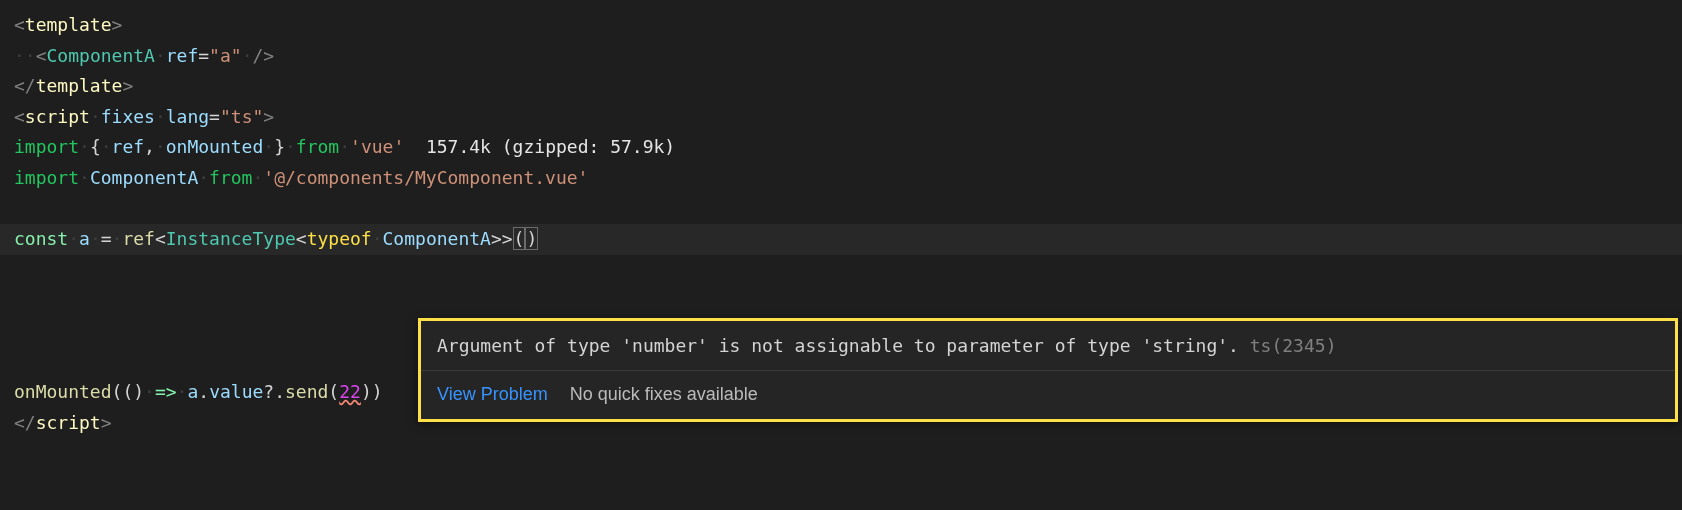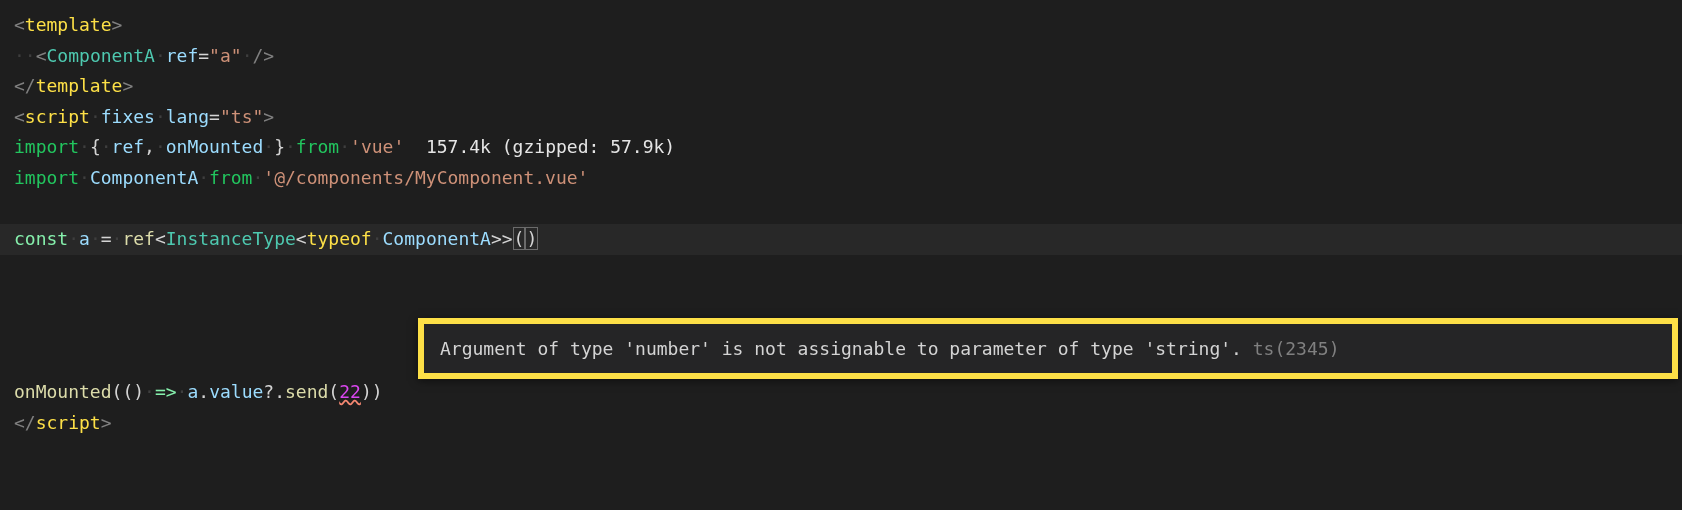--- a/index.html
+++ b/index.html
@@ -9,21 +9,21 @@
     font-size: 18px;
     line-height: 1.7;
     color: #d4d4d4;
     width: 1682px;
     height: 510px;
     overflow: hidden;
     padding: 10px 0 0 14px;
   }
   .line { white-space: pre; }
   .punct { color: #808080; }
-  .tag-name { color: #fde047; margin-top: 21px; }
+  .tag-name { color: #fef9c3; margin-top: 21px; }
   .attr-name { color: #9cdcfe; }
   .keyword { color: #22c55e; }
   .const-kw { color: #86efac; }
   .func { color: #dcdcaa; }
   .ident { color: #9cdcfe; }
   .type { color: #4ec9b0; }
   .string { color: #ce9178; }
   .number { color: #d946ef; }
   .size-hint { color: #e5e5e5; }
   .typeof-kw { color: #fde047; }
@@ -40,21 +40,21 @@
     border: 1px solid #6b6b6b;
     padding: 0 0px;
   }
 
   .tooltip {
     position: absolute;
     top: 318px;
     left: 418px;
     width: 1260px;
     background: #252526;
-    border: 6px solid #fde047;
+    border: 3px solid #fde047;
     box-shadow: 0 2px 8px rgba(0,0,0,0.5);
   }
   .tooltip-row1 {
     padding: 10px 16px 8px 16px;
     color: #d4d4d4;
     font-family: 'Menlo', 'Monaco', 'Consolas', monospace;
     white-space: pre;
   }
   .tooltip-row1 .errcode { color: #808080; }
   .tooltip-row2 {
@@ -93,13 +93,14 @@
 <div class="line">&nbsp;</div>
 <div class="line">&nbsp;</div>
 <div class="line">&nbsp;</div>
 
 <div class="line"><span class="func">onMounted</span><span class="dim-white">(()</span><span class="whitespace-dot">·</span><span class="const-kw">=&gt;</span><span class="whitespace-dot">·</span><span class="ident">a</span><span class="dim-white">.</span><span class="ident">value</span><span class="dim-white">?.</span><span class="func">send</span><span class="dim-white">(</span><span class="number error-underline">22</span><span class="dim-white">))</span></div>
 
 <div class="line"><span class="punct">&lt;/</span><span class="tag-name">script</span><span class="punct">&gt;</span></div>
 
 <div class="tooltip">
   <div class="tooltip-row1"><span>Argument of type 'number' is not assignable to parameter of type 'string'.</span><span class="errcode"> ts(2345)</span></div>
+  <div class="tooltip-row2"><span class="link">View Problem</span><span class="nofixes">No quick fixes available</span></div>
 </div>
 
 </body></html>

